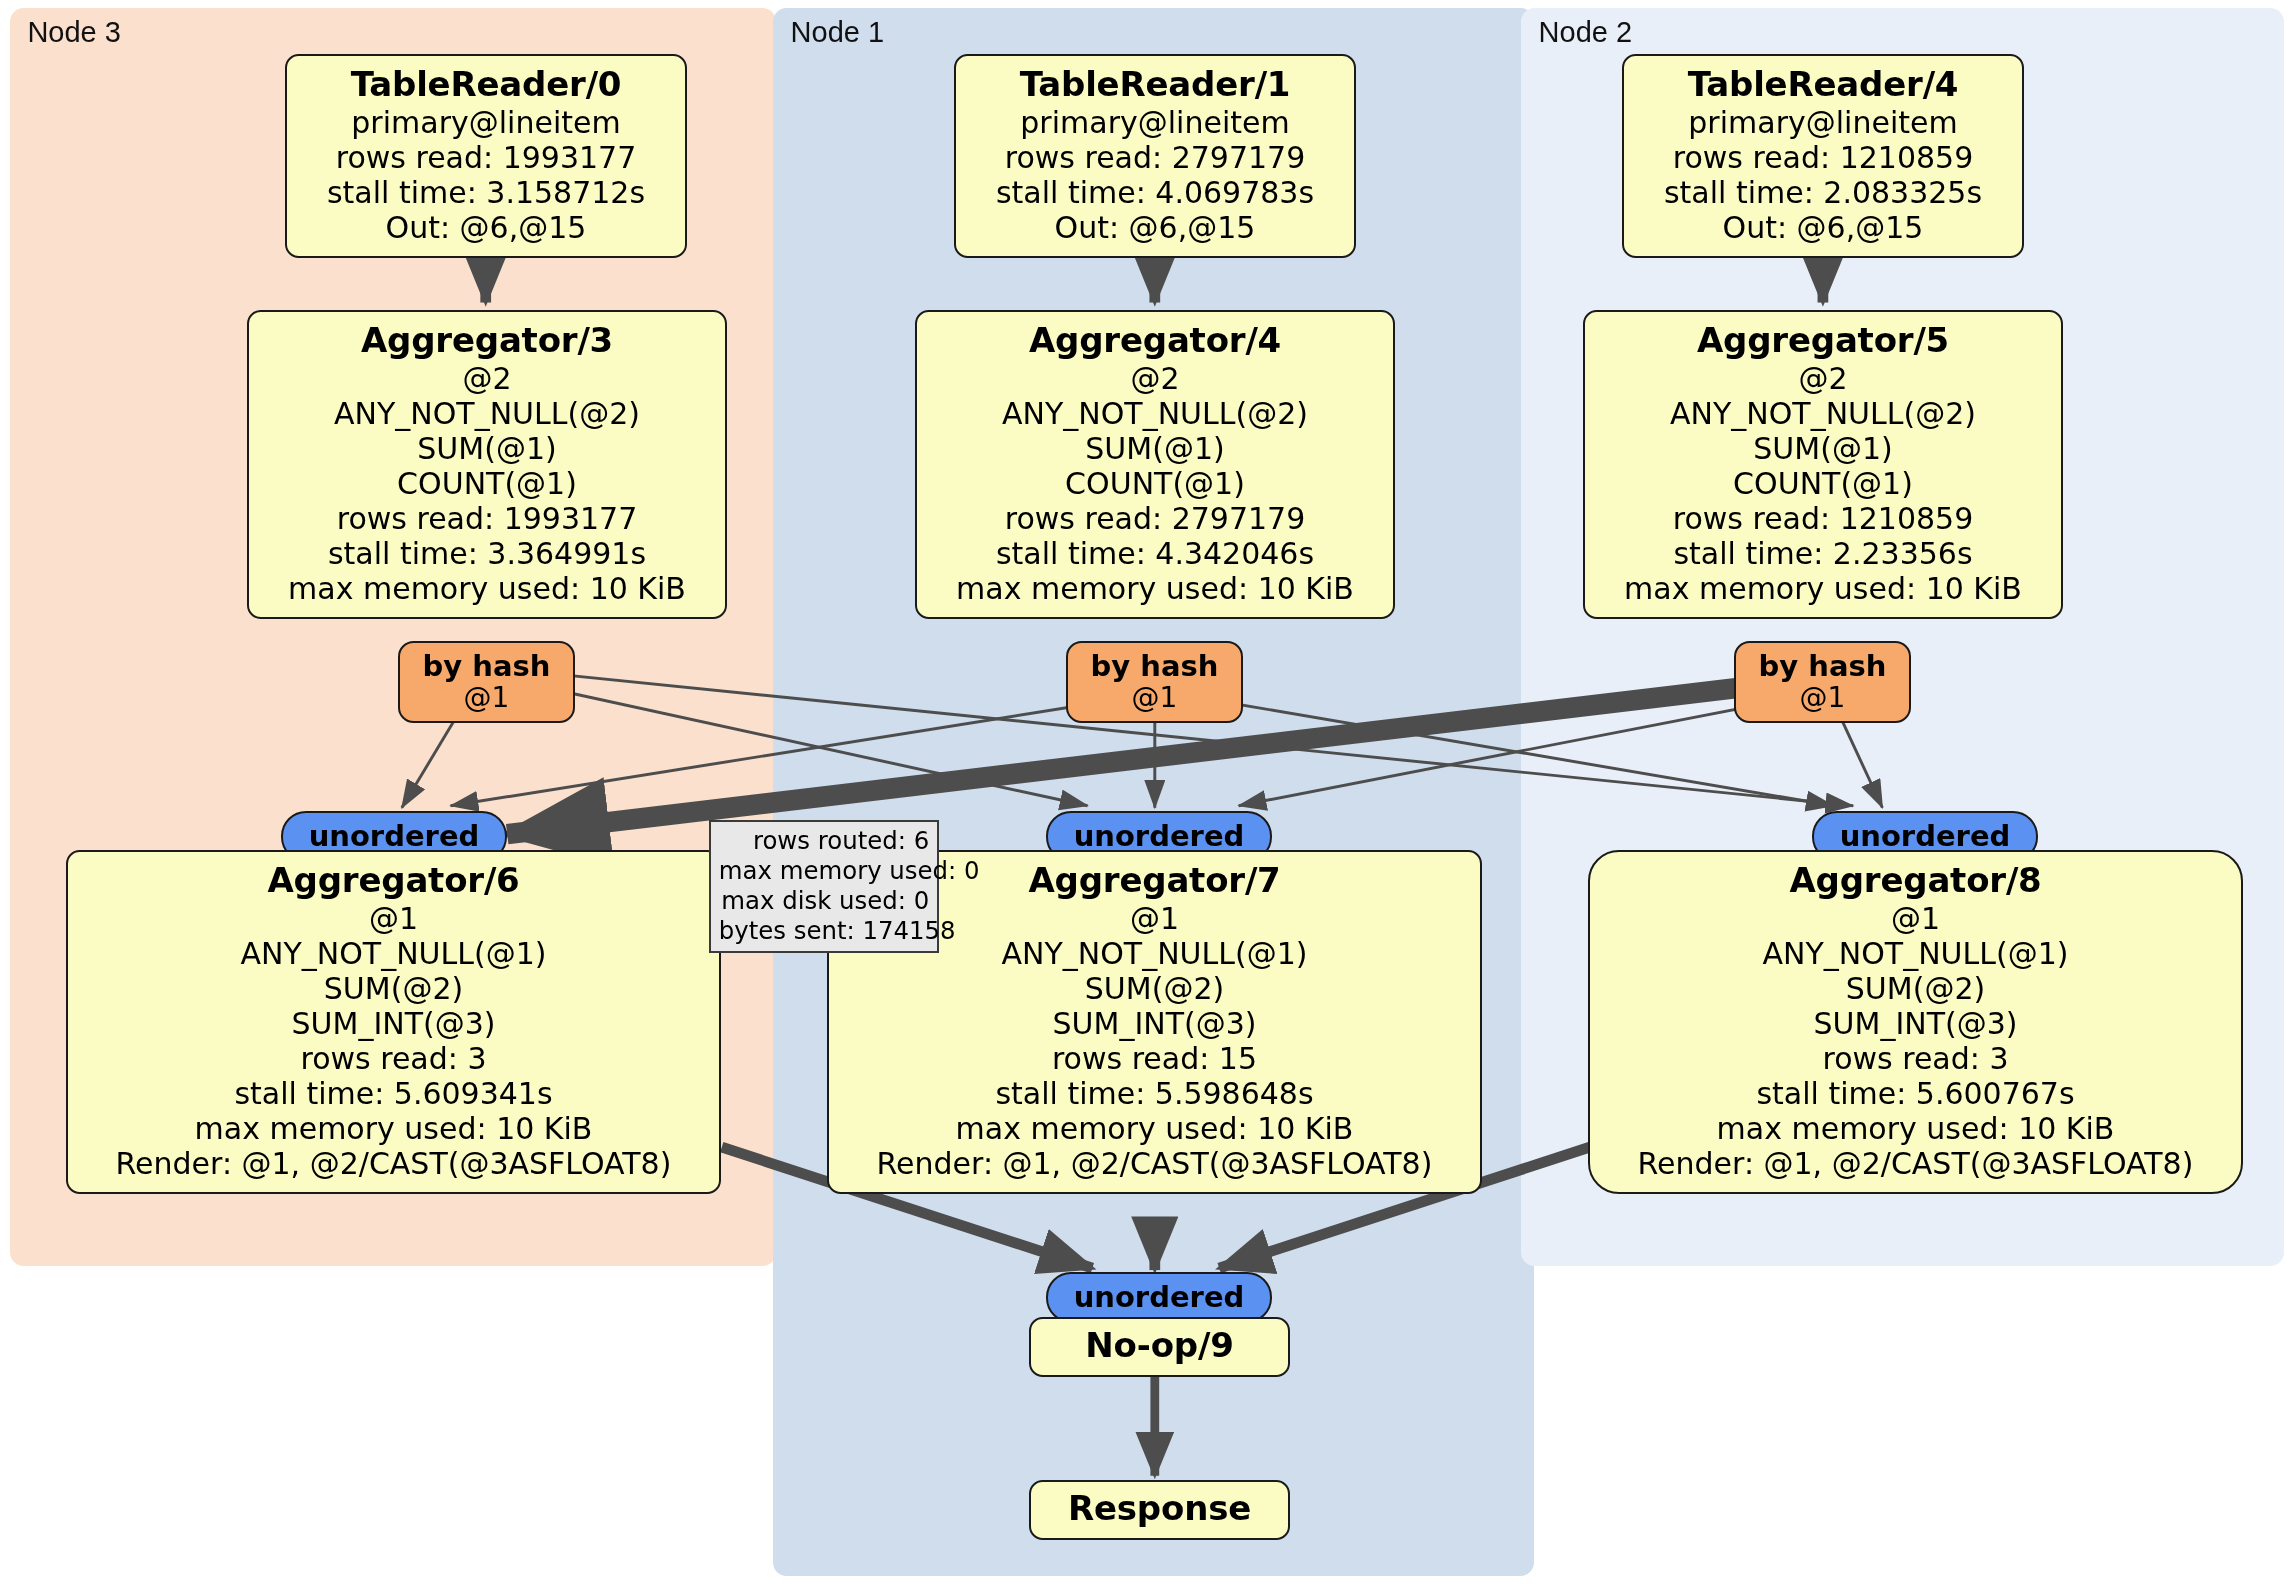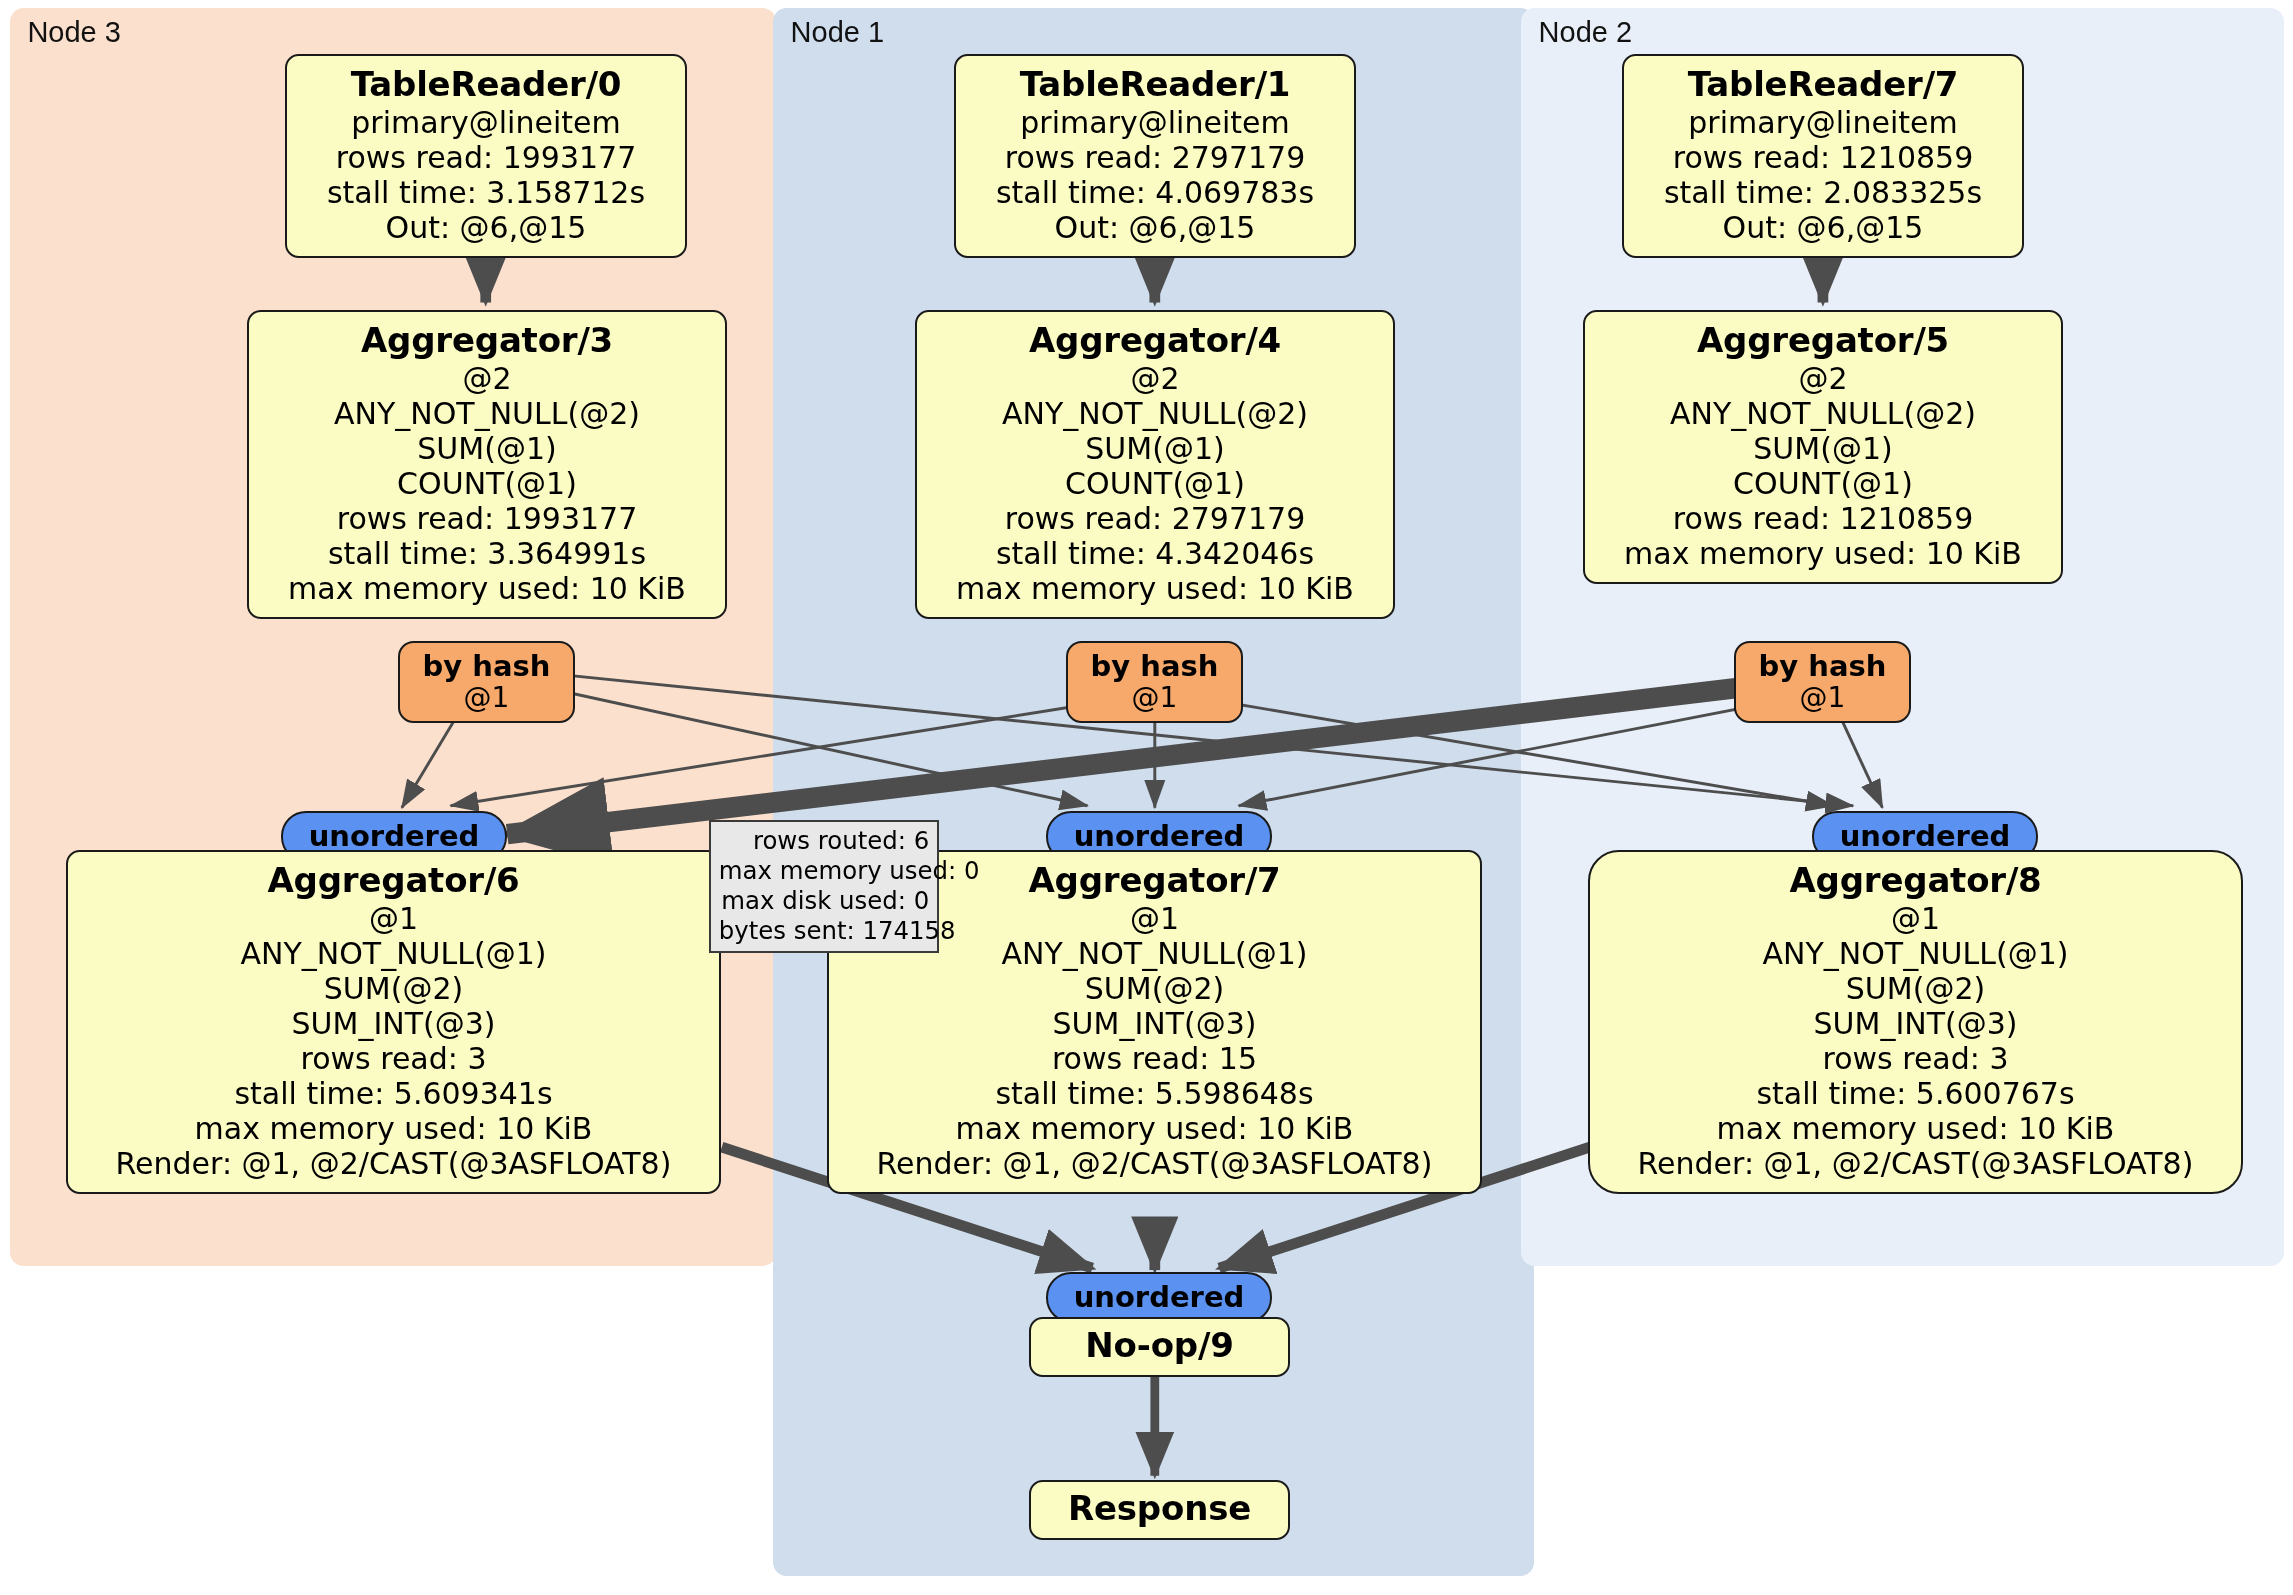--- a/index.html
+++ b/index.html
@@ -188,21 +188,21 @@
 
   <div class="proc" style="left:954px; top:54px; width:402px;">
     <span class="ttl">TableReader/1</span>
     <span class="ln">primary@lineitem</span>
     <span class="ln">rows read: 2797179</span>
     <span class="ln">stall time: 4.069783s</span>
     <span class="ln">Out: @6,@15</span>
   </div>
 
   <div class="proc" style="left:1622px; top:54px; width:402px;">
-    <span class="ttl">TableReader/7</span>
+    <span class="ttl">TableReader/4</span>
     <span class="ln">primary@lineitem</span>
     <span class="ln">rows read: 1210859</span>
     <span class="ln">stall time: 2.083325s</span>
     <span class="ln">Out: @6,@15</span>
   </div>
 
   <div class="proc" style="left:247px; top:310px; width:480px;text-align:center;">
     <span class="ttl">Aggregator/3</span>
     <span class="ln">@2</span>
     <span class="ln">ANY_NOT_NULL(@2)</span>
@@ -224,20 +224,21 @@
     <span class="ln">max memory used: 10 KiB</span>
   </div>
 
   <div class="proc" style="left:1583px; top:310px; width:480px;">
     <span class="ttl">Aggregator/5</span>
     <span class="ln">@2</span>
     <span class="ln">ANY_NOT_NULL(@2)</span>
     <span class="ln">SUM(@1)</span>
     <span class="ln">COUNT(@1)</span>
     <span class="ln">rows read: 1210859</span>
+    <span class="ln">stall time: 2.23356s</span>
     <span class="ln">max memory used: 10 KiB</span>
   </div>
 
   <div class="pill hash" style="left:398px; top:641px; width:177px; height:82px;">
     <span>by hash</span>
     <span class="sub">@1</span>
   </div>
 
   <div class="pill hash" style="left:1066px; top:641px; width:177px; height:82px;">
     <span>by hash</span>

